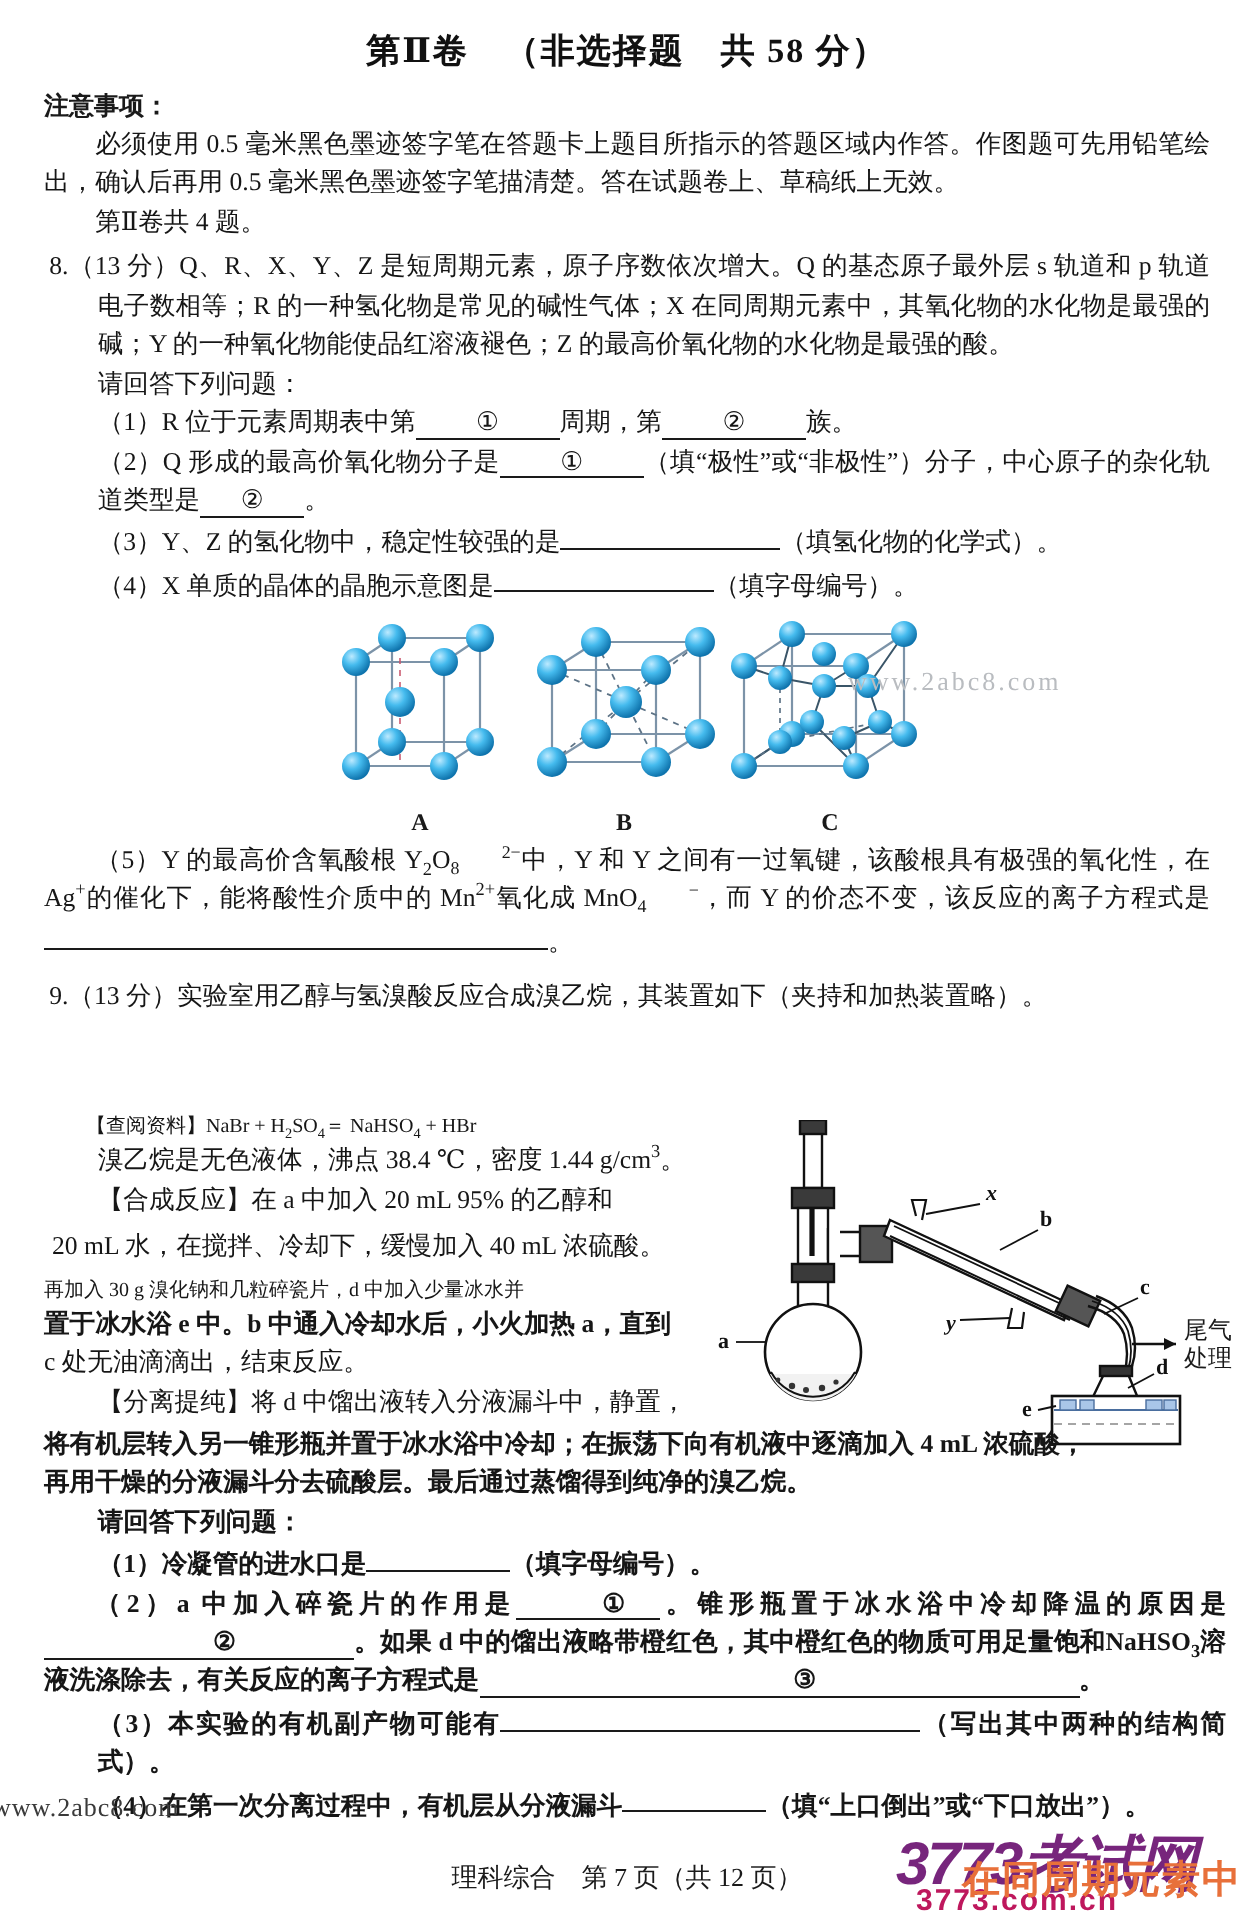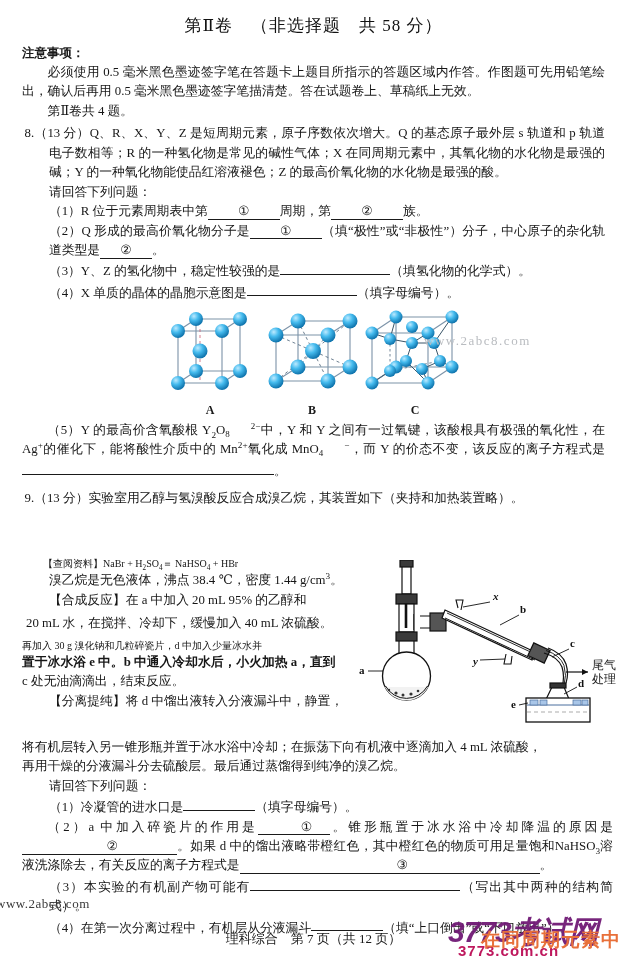--- a/index.html
+++ b/index.html
@@ -19,21 +19,21 @@
   .page {
     position: absolute;
     inset: 0;
     padding: 0;
   }
 
   
   .title {
     text-align: center;
     font-size: 17px;
-    font-weight: normal;
+    font-weight: bold;
     letter-spacing: 1px;
     margin: 14px 0 8px 0;
     color: #111;
   }
   .notice-head {
     font-weight: bold;
     font-size: 12.5px;
     margin: 0 0 1px 22px;
   }
   .body-text {
@@ -443,21 +443,21 @@
       <text x="181" y="148" class="lbl" fill="#111">e</text>
       <line x1="189" y1="145" x2="198" y2="143" stroke="#111" stroke-width="0.9"></line>
     </svg>
 
     <div class="tail-label" style="position:absolute; left:262px; top:99px;">
       <div>尾气</div>
       <div>处理</div>
     </div>
   </div>
 
-  <div style="position:absolute; left:0; top:738px; right:0;">
+  <div style="position:absolute; left:0; top:713px; right:0;font-weight:bold;">
     <div class="body-text" style="margin:0 14px 0 22px;font-size:12.8px;line-height:1.52;">将有机层转入另一锥形瓶并置于冰水浴中冷却；在振荡下向有机液中逐滴加入 4 mL 浓硫酸，</div>
     <div class="body-text" style="margin:0 14px 0 22px;font-size:12.8px;line-height:1.52;">再用干燥的分液漏斗分去硫酸层。最后通过蒸馏得到纯净的溴乙烷。</div>
     <div class="body-text indent3" style="margin:0 14px 0 22px;font-size:12.8px;line-height:1.52;">请回答下列问题：</div>
 
     <div class="body-text indent3" style="margin:0 14px 0 22px;font-size:12.8px;line-height:1.52;">
       <span>（1）冷凝管的进水口是</span><span class="blank b-md"></span><span>（填字母编号）。</span>
     </div>
 
     <div class="body-text" style="margin:0 14px 0 22px;font-size:12.8px;line-height:1.52;text-indent:2em;">
       <span>（2）a 中加入碎瓷片的作用是</span><span class="blank b-md">①</span><span>。锥形瓶置于冰水浴中冷却降温的原因是</span><span class="blank b-xl">②</span><span>。如果 d 中的馏出液略带橙红色，其中橙红色的物质可用足量饱和</span><span>NaHSO</span><span class="sub">3</span><span>溶液洗涤除去，有关反应的离子方程式是</span><span class="blank b-wide">③</span><span>。</span>

